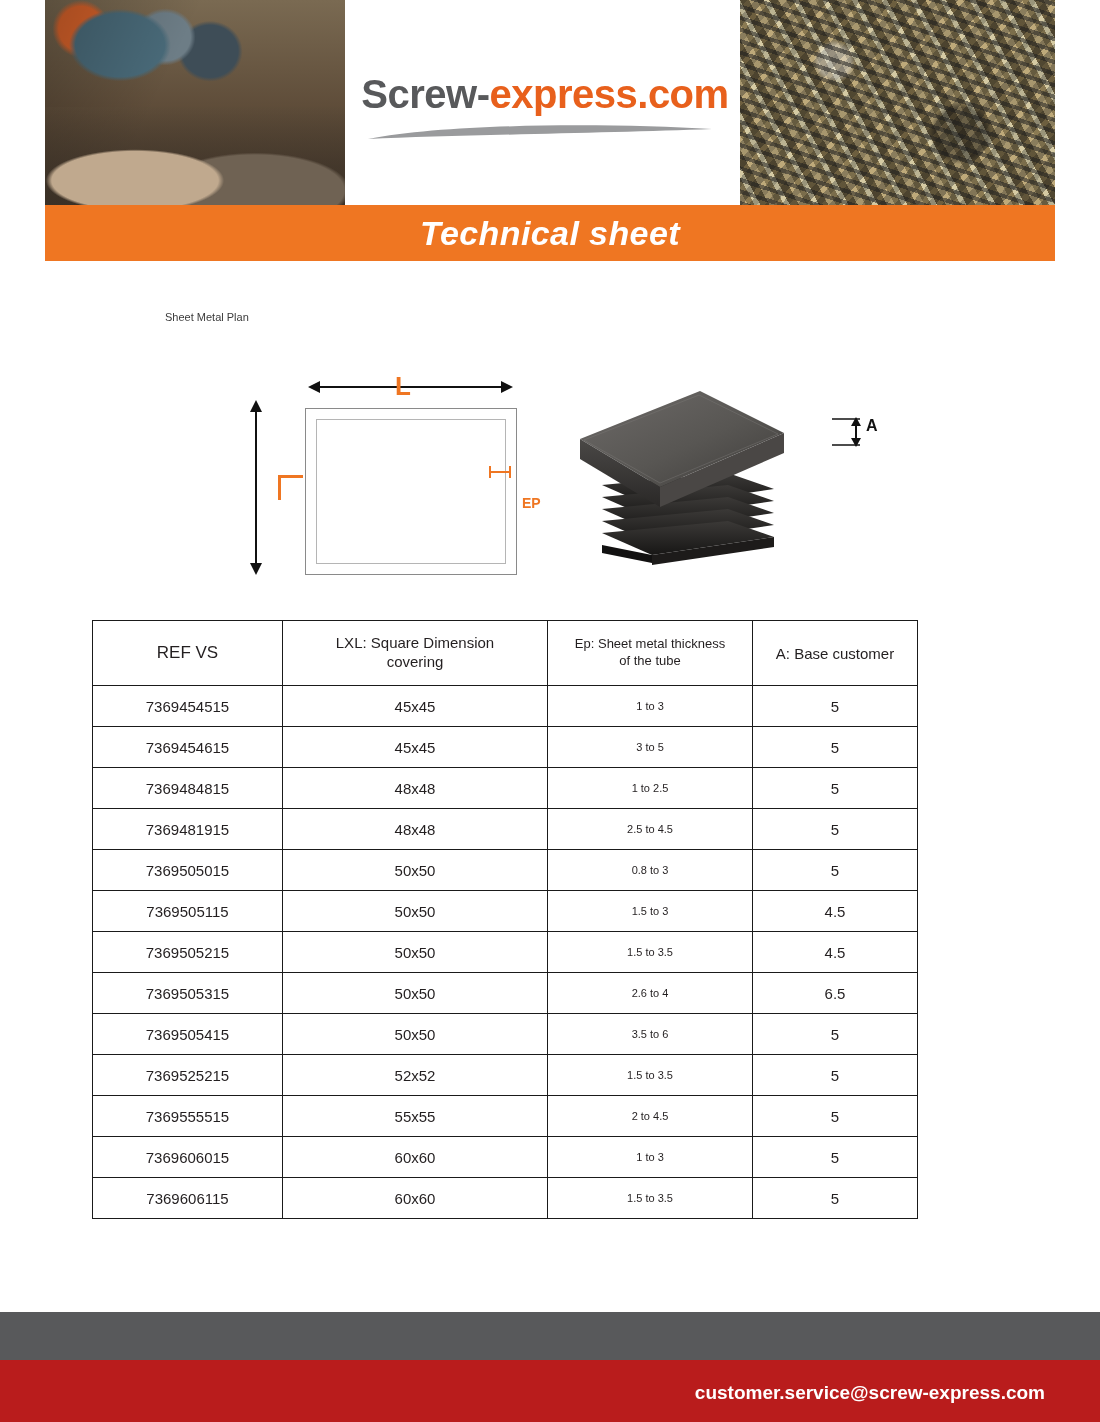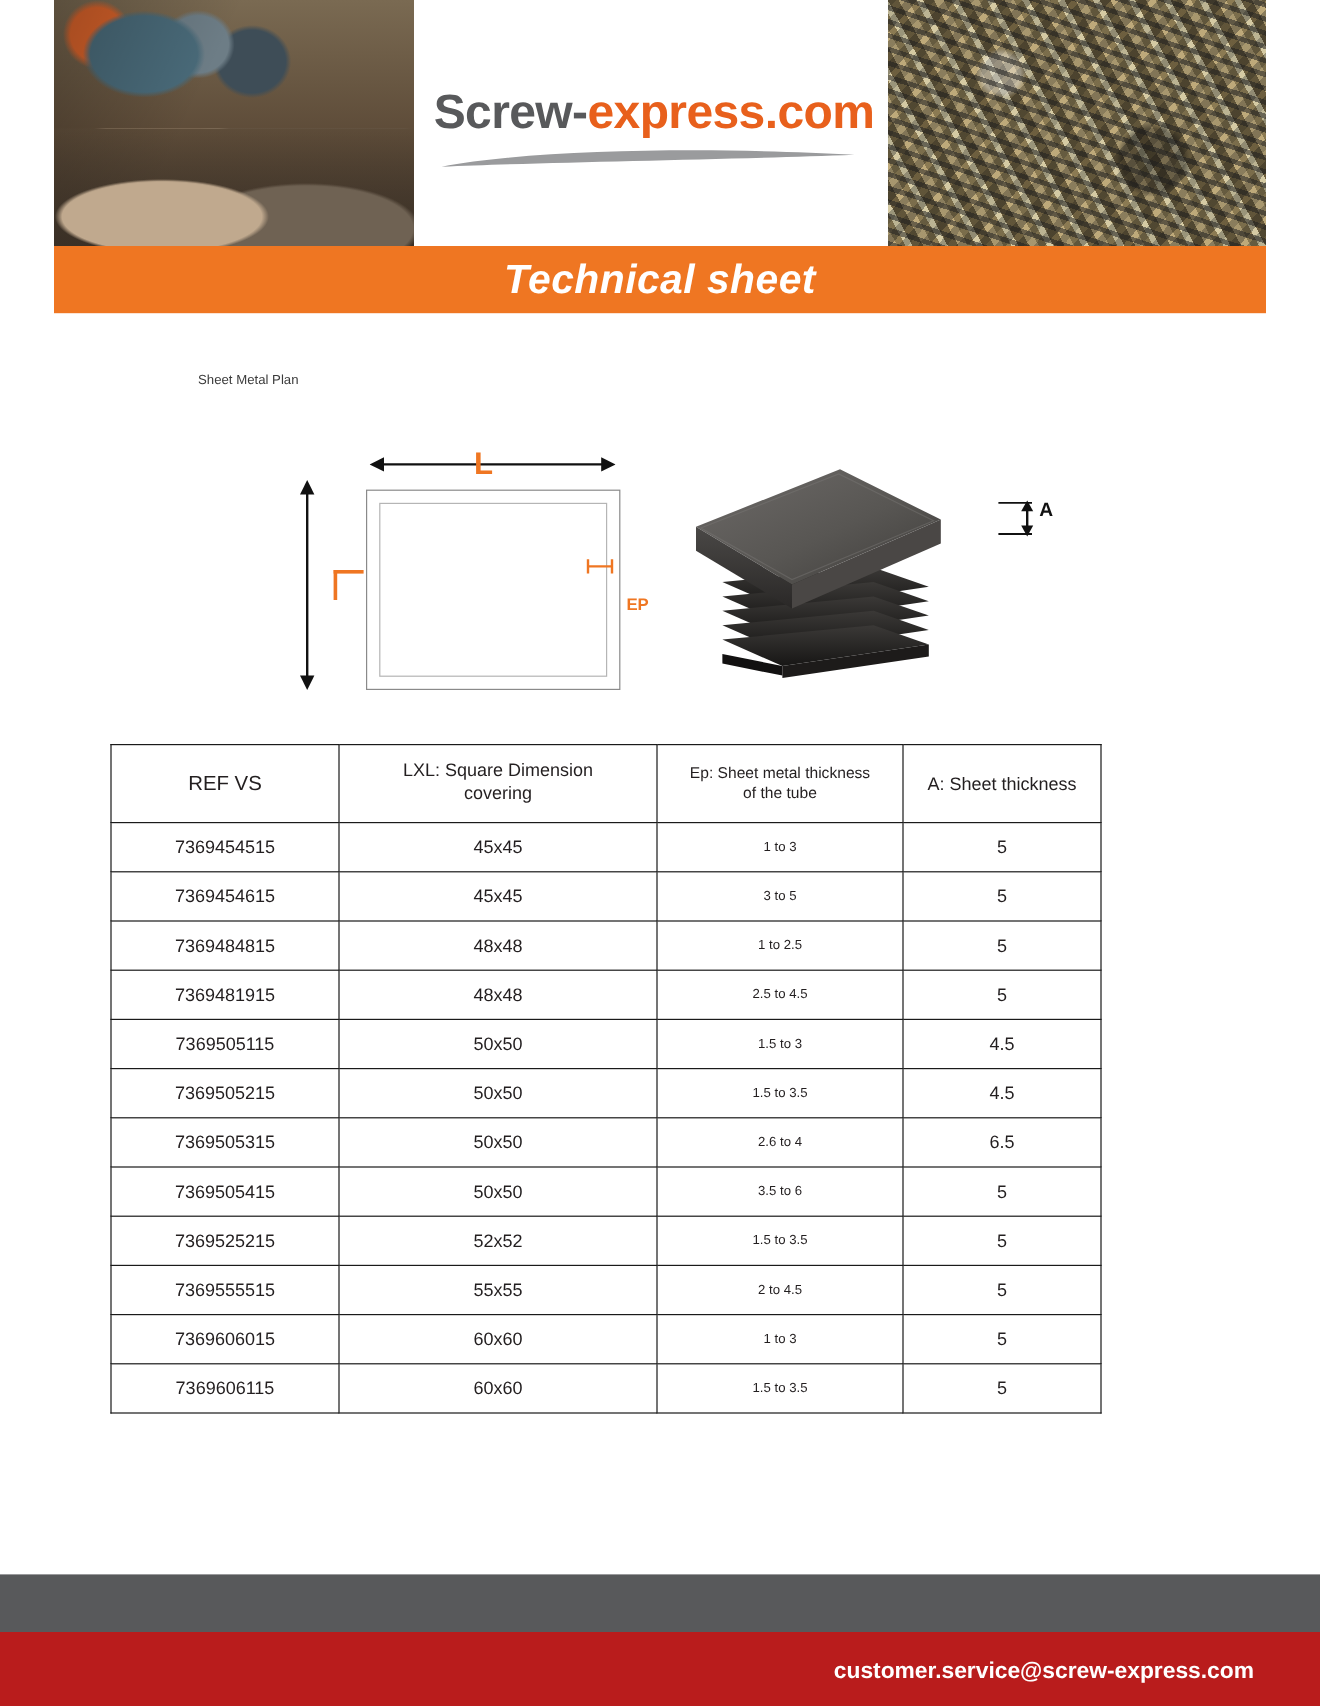--- a/index.html
+++ b/index.html
@@ -428,21 +428,21 @@
         <tr>
           <th class="th-ref">REF VS</th>
           <th class="th-lxl">
             <div>LXL: Square Dimension</div>
             <div>covering</div>
           </th>
           <th class="th-ep">
             <div>Ep: Sheet metal thickness</div>
             <div>of the tube</div>
           </th>
-          <th class="th-a">A: Sheet thickness</th>
+          <th class="th-a">A: Base customer</th>
         </tr>
       </thead>
       <tbody id="spec-body">
           <tr>
             <td class="c-ref">7369454515</td>
             <td class="c-lxl">45x45</td>
             <td class="c-ep">1 to 3</td>
             <td class="c-a">5</td>
           </tr>
           <tr>
@@ -454,20 +454,26 @@
           <tr>
             <td class="c-ref">7369484815</td>
             <td class="c-lxl">48x48</td>
             <td class="c-ep">1 to 2.5</td>
             <td class="c-a">5</td>
           </tr>
           <tr>
             <td class="c-ref">7369481915</td>
             <td class="c-lxl">48x48</td>
             <td class="c-ep">2.5 to 4.5</td>
+            <td class="c-a">5</td>
+          </tr>
+          <tr>
+            <td class="c-ref">7369505015</td>
+            <td class="c-lxl">50x50</td>
+            <td class="c-ep">0.8 to 3</td>
             <td class="c-a">5</td>
           </tr>
           <tr>
             <td class="c-ref">7369505115</td>
             <td class="c-lxl">50x50</td>
             <td class="c-ep">1.5 to 3</td>
             <td class="c-a">4.5</td>
           </tr>
           <tr>
             <td class="c-ref">7369505215</td>

